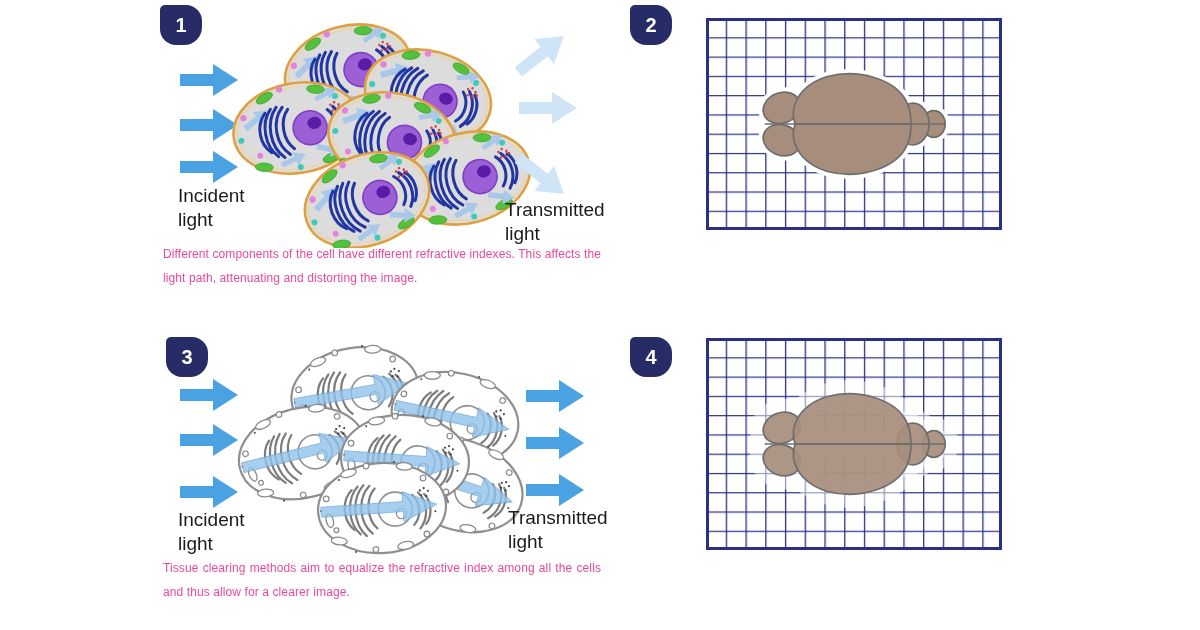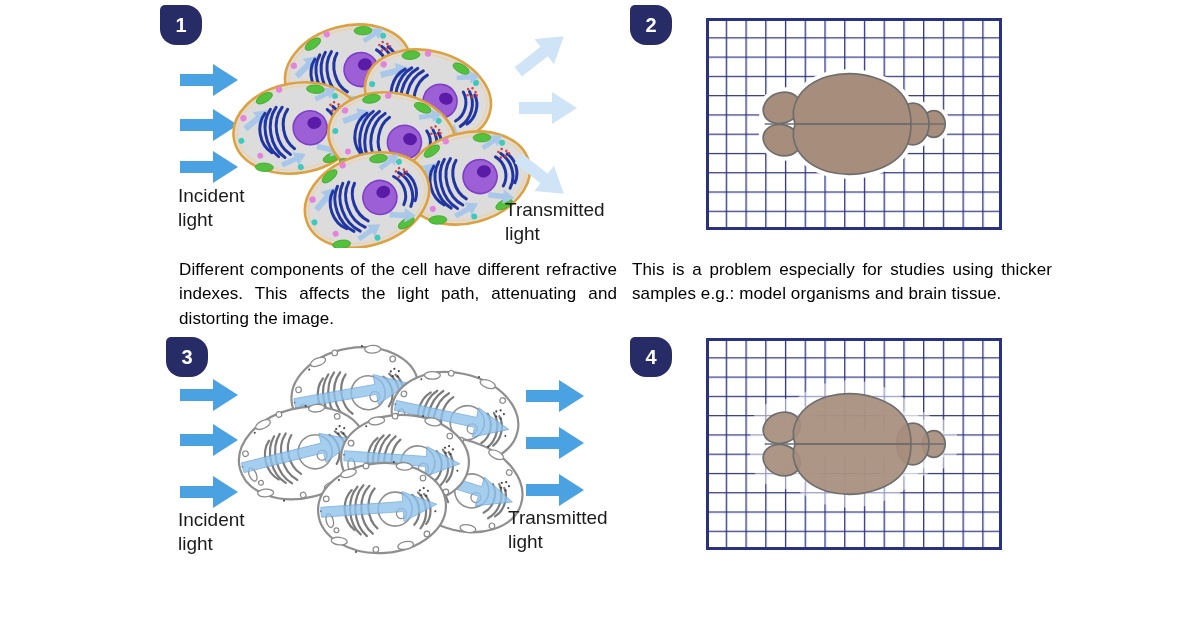--- a/index.html
+++ b/index.html
@@ -2,21 +2,21 @@
 <html style="--badge: #272b66; --grid: #2b3182; --brain_fill: #a78d7b; --brain_outline: #6e6e6e; --arrow_blue: #4aa2e2; --arrow_pale: #cfe4f6; --cell_membrane: #dfa13e; --cell_fill: #dcdcdc; --nucleus: #9c5fd6; --er: #2236a3; --mitochondria: #53c13d; --clear_outline: #8f8f8f; --inner_arrow: #8fc2ec;"><head>
 <meta charset="utf-8">
 <style>
   html,body{margin:0;padding:0;background:#fff;}
   .canvas{position:relative;width:1200px;height:630px;background:#fff;overflow:hidden;
           font-family:"Liberation Sans",sans-serif;}
   .badge{position:absolute;width:42px;height:40px;background:var(--badge);
          border-radius:5px 16px 18px 16px;display:flex;align-items:center;justify-content:center;}
   .badge span{color:#fff;font-size:20px;font-weight:bold;}
   .light-label{position:absolute;font-size:19px;line-height:1.25;color:#1b1b1b;}
-  .caption{position:absolute;margin:16px;font-size:17px;line-height:24.4px;color:#000000;
+  .caption{position:absolute;margin:0;font-size:12px;line-height:24.4px;color:#ec4899;
            text-align:justify;letter-spacing:.1px;}
   svg{position:absolute;}
   .defs{width:0;height:0;}
   
   .arr-inc{fill:var(--arrow_blue);}
   .arr-pale{fill:var(--arrow_pale);}
   .rot-up{transform:rotate(-38deg);}
   .rot-down{transform:rotate(38deg);}
   
   .gpat-line{stroke:var(--grid);stroke-width:2.6;fill:none;}
@@ -194,21 +194,20 @@
     <span>2</span>
   </div>
   <svg width="296" height="212" viewBox="0 0 296 212" style="left:706px;top:18px">
     <rect x="0" y="0" width="296" height="212" fill="url(#gpat)"></rect>
     <rect x="1.5" y="1.5" width="293" height="209" class="grid-frame"></rect>
     <g transform="translate(148,106) scale(0.95) translate(-102,-60)">
       <use href="#brainParts" class="brain-halo"></use>
       <use href="#brainParts" class="brain-solid"></use>
     </g>
   </svg>
-  <p class="caption" style="left:616px;top:242px;width:420px">This is a problem especially for studies using thicker samples e.g.: model organisms and brain tissue.</p>
 
   <div class="badge" style="left:166px;top:337px">
     <span>3</span>
   </div>
   <svg width="58" height="32" style="left:180px;top:379px">
       <use href="#arrowShape" class="arr-inc"></use>
     </svg>
   <svg width="58" height="32" style="left:180px;top:424px">
       <use href="#arrowShape" class="arr-inc"></use>
     </svg>
@@ -230,20 +229,21 @@
       <use href="#arrowShape" class="arr-inc"></use>
     </svg>
   <svg width="58" height="32" style="left:526px;top:427px">
       <use href="#arrowShape" class="arr-inc"></use>
     </svg>
   <svg width="58" height="32" style="left:526px;top:474px">
       <use href="#arrowShape" class="arr-inc"></use>
     </svg>
   <div class="light-label" style="left:508px;top:506px;width:112px">Transmitted light</div>
 
+  <p class="caption" style="left:163px;top:556px;width:438px">Tissue clearing methods aim to equalize the refractive index among all the cells and thus allow for a clearer image.</p>
 
   <div class="badge" style="left:630px;top:337px">
     <span>4</span>
   </div>
   <svg width="296" height="212" viewBox="0 0 296 212" style="left:706px;top:338px">
     <rect x="0" y="0" width="296" height="212" fill="url(#gpat)"></rect>
     <rect x="1.5" y="1.5" width="293" height="209" class="grid-frame"></rect>
     <g transform="translate(148,106) scale(0.95) translate(-102,-60)">
       <use href="#brainParts" class="brain-halo4"></use>
       <use href="#brainParts" class="brain-trans"></use>

